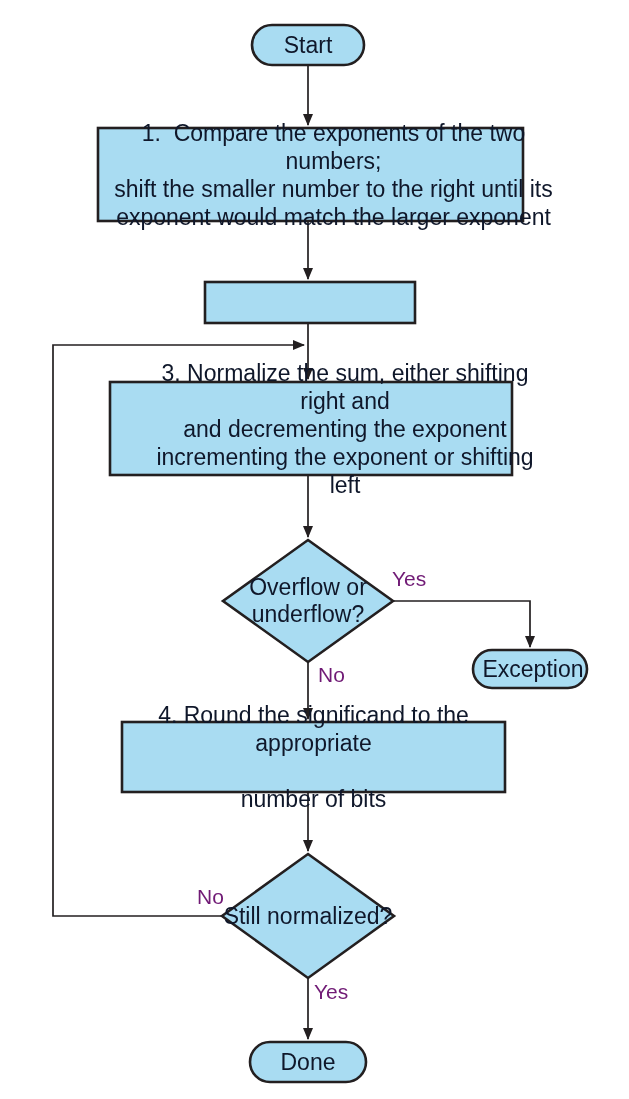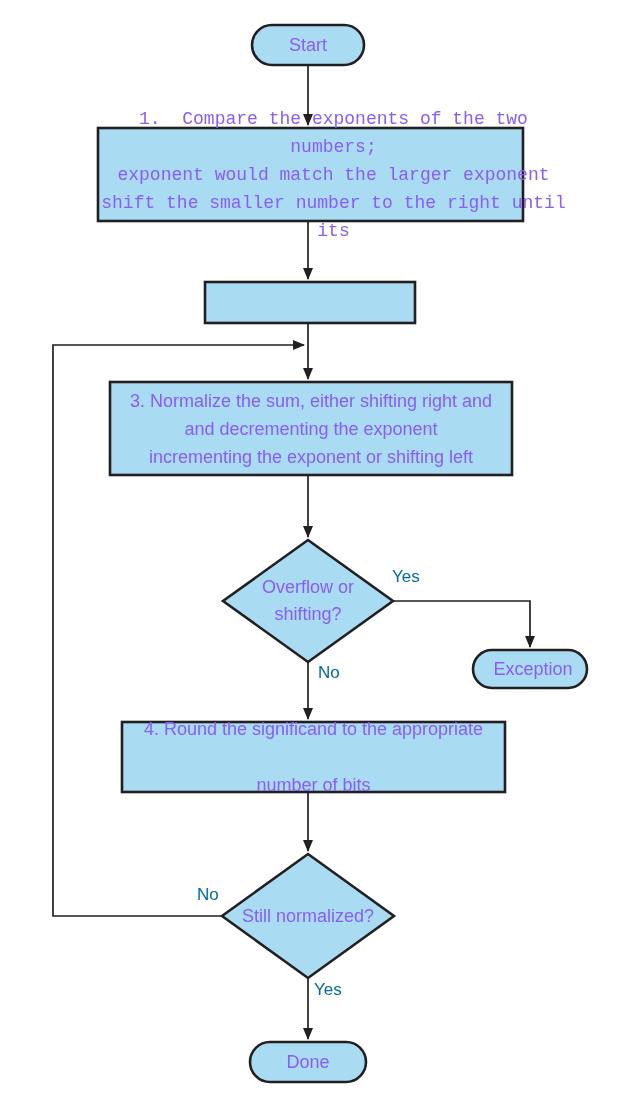--- a/index.html
+++ b/index.html
@@ -12,30 +12,30 @@
     overflow: hidden;
   }
   .stage svg { position: absolute; left: 0; top: 0; }
   .node-label {
     position: absolute;
     display: flex;
     flex-direction: column;
     align-items: center;
     justify-content: center;
     text-align: center;
-    font-size: 18px;
-    color: #8b5cf6;
+    font-size: 23px;
+    color: #0f172a;
     line-height: 28px;
     pointer-events: none;
   }
   .node-label .line { white-space: pre-wrap; }
   .edge-label {
     position: absolute;
-    font-size: 17px;
-    color: #0369a1;
+    font-size: 21px;
+    color: #701a75;
     pointer-events: none;
   }
 </style>
 </head>
 <body>
 
 <div class="stage">
 
   <svg width="629" height="1099" viewBox="0 0 629 1099">
     <defs>
@@ -64,36 +64,36 @@
       <polygon points="308,540 393,601 308,662 223,601"></polygon>
       <rect x="473" y="650" width="114" height="38" rx="19" ry="19"></rect>
       <rect x="122" y="722" width="383" height="70"></rect>
       <polygon points="308,854 394,916 308,978 222,916"></polygon>
       <rect x="250" y="1042" width="116" height="40" rx="20" ry="20"></rect>
     </g>
   </svg>
 
   <div class="node-label" style="left:252px; top:25px; width:112px; height:40px;">Start</div>
 
-  <div class="node-label" style="left:98px; top:128px; width:471px; height:93px;font-family:Liberation Mono, monospace;">
+  <div class="node-label" style="left:98px; top:128px; width:471px; height:93px;">
     <span class="line">1.  Compare the exponents of the two numbers;</span>
+    <span class="line">shift the smaller number to the right until its</span>
     <span class="line">exponent would match the larger exponent</span>
-    <span class="line">shift the smaller number to the right until its</span>
   </div>
 
 
-  <div class="node-label" style="left:110px; top:382px; width:402px; height:93px;">
+  <div class="node-label" style="left:110px; top:382px; width:402px; height:93px;padding-left:34px;">
     <span class="line">3. Normalize the sum, either shifting right and</span>
     <span class="line">and decrementing the exponent</span>
     <span class="line">incrementing the exponent or shifting left</span>
   </div>
 
   <div class="node-label" style="left:223px; top:540px; width:170px; height:122px; line-height:27px;align-items:center;">
     <span class="line">Overflow or</span>
-    <span class="line">shifting?</span>
+    <span class="line">underflow?</span>
   </div>
 
   <div class="node-label" style="left:473px; top:650px; width:120px; height:38px;">Exception</div>
 
   <div class="node-label" style="left:122px; top:722px; width:383px; height:70px;gap:28px;">
     <span class="line">4. Round the significand to the appropriate</span>
     <span class="line">number of bits</span>
   </div>
 
   <div class="node-label" style="left:222px; top:854px; width:172px; height:124px;">

